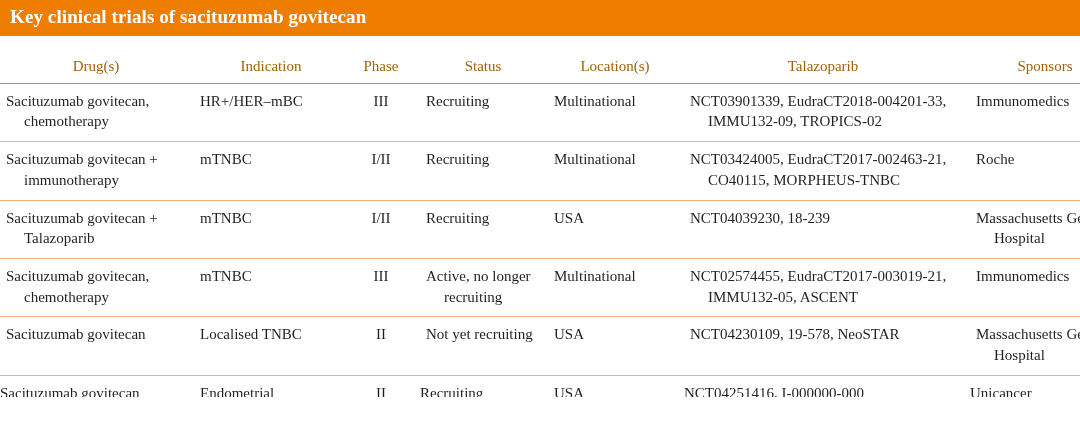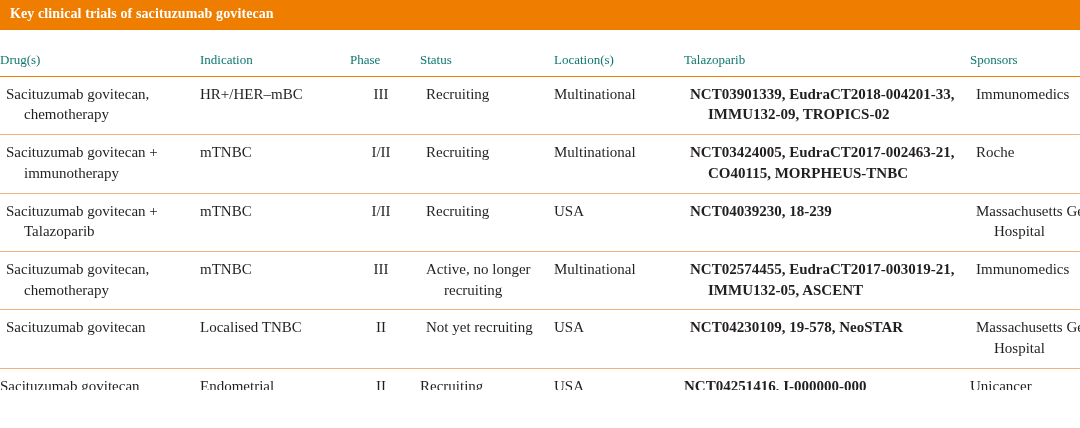--- a/index.html
+++ b/index.html
@@ -18,55 +18,55 @@
     position: relative;
     width: 1080px;
     height: 428px;
     box-sizing: border-box;
   }
   .title-bar {
     background: #ef7d00;
     color: #ffffff;
     font-family: "Liberation Serif", serif;
     font-weight: bold;
-    font-size: 14px;
+    font-size: 19px;
     line-height: 1.2;
     padding: 6px 0 7px 10px;
     letter-spacing: 0.1px;
   }
   table.trials {
     width: 1080px;
     border-collapse: collapse;
     table-layout: fixed;
     font-size: 15px;
   }
   table.trials th {
     font-weight: normal;
-    text-align: left;
+    text-align: center;
     vertical-align: bottom;
     padding: 22px 8px 8px 0;
-    font-size: 13px;
-    color: #0f766e;
+    font-size: 15px;
+    color: #a16207;
     border-bottom: 1.3px solid #ef7d00;
   }
   table.trials td {
     vertical-align: top;
     padding: 7px 8px 9px 0;
     border-bottom: 1px solid #f0b27a;
     line-height: 1.38;
   }
   table.trials tr:last-child td {
     border-bottom: none;
   }
   .col-drugs   { width: 192px; padding-left: 6px; }
   .col-ind     { width: 142px; }
   .col-phase   { width: 62px; text-align: center; }
   .col-status  { width: 126px; }
   .col-loc     { width: 122px; margin-top: 40px; }
-  .col-ident   { width: 278px; font-weight: bold; }
+  .col-ident   { width: 278px; }
   .col-spons   { width: 150px; }
   th.col-drugs { padding-left: 6px; }
   .hang {
     display: block;
     padding-left: 24px;
     text-indent: -18px;
   }
   .cut-row td {
     padding-bottom: 0;
     height: 13px;

